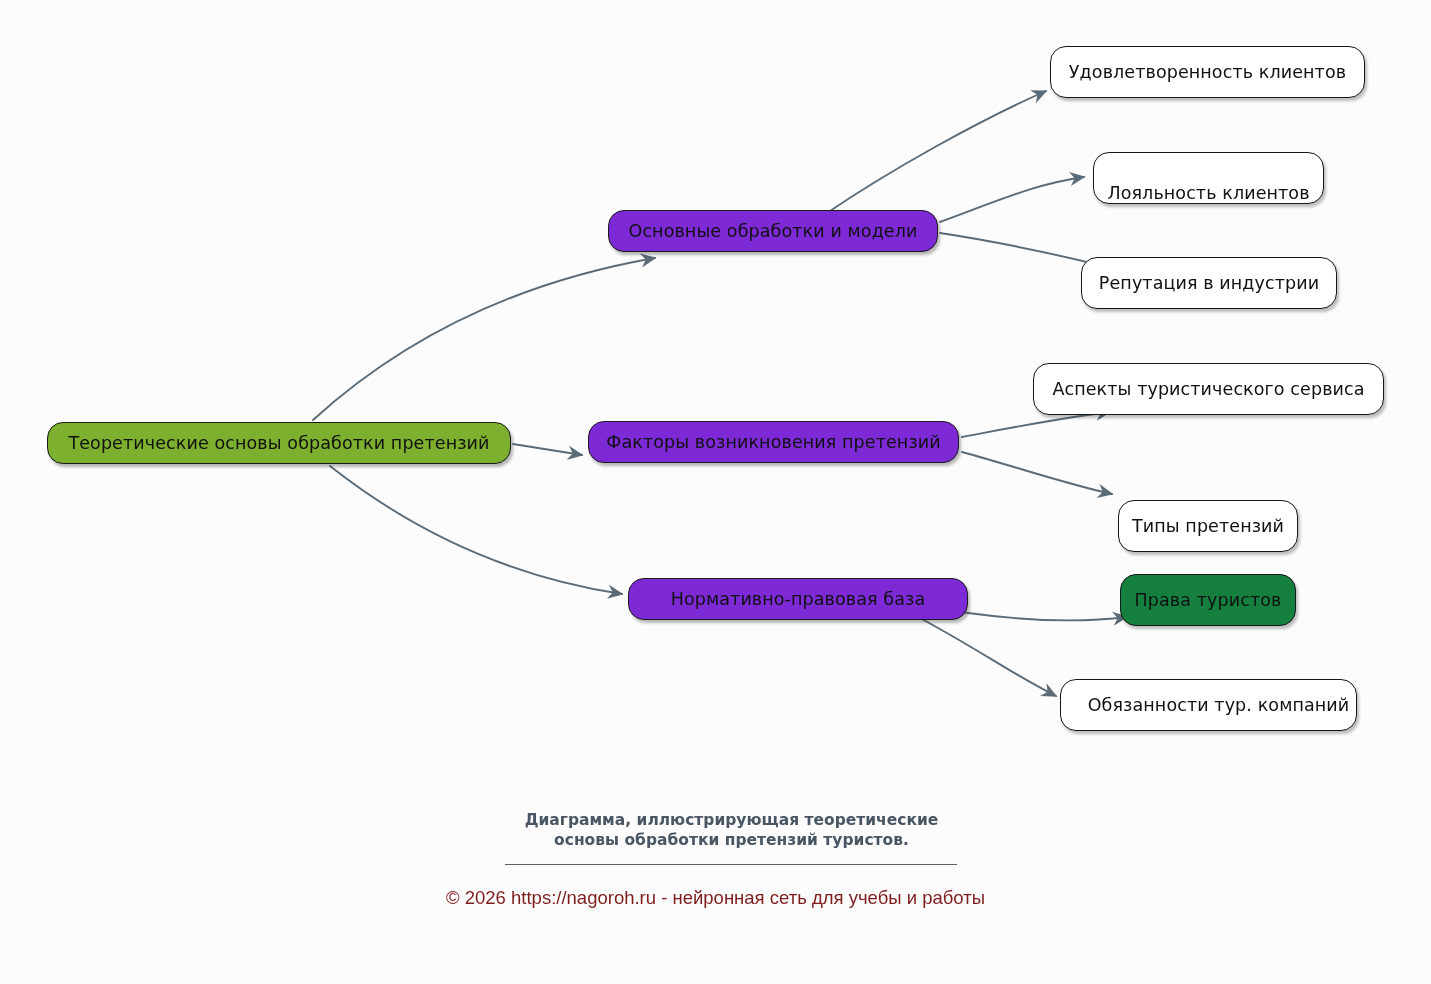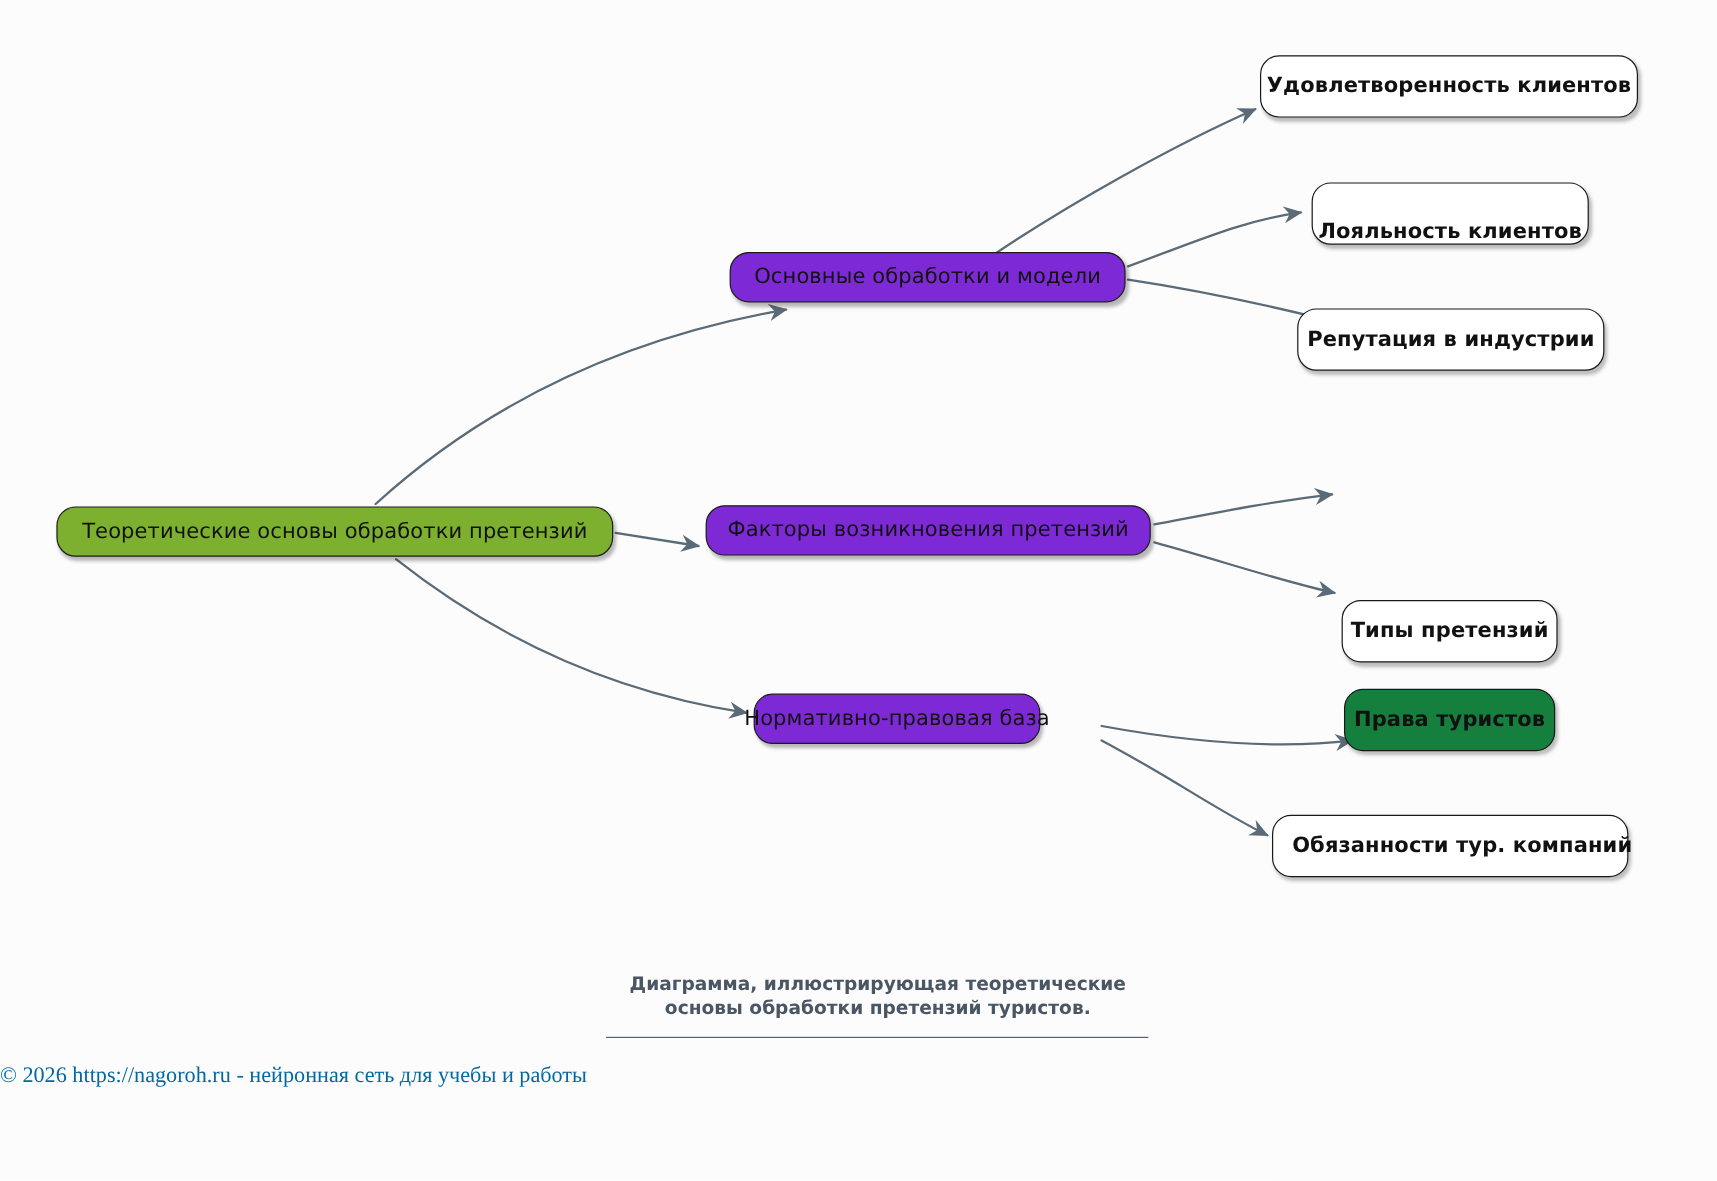--- a/index.html
+++ b/index.html
@@ -45,21 +45,20 @@
   }
   .node.branch {
     background: #7d2ad6;
     border: 1.6px solid #1c1c1c;
     box-shadow: 2px 3px 3px rgba(40,40,40,0.33);
   }
   .node.leaf {
     background: #ffffff;
     border: 1.7px solid #15191c;
     box-shadow: 2px 3px 3px rgba(40,40,40,0.30);
-    font-weight: bold;
   }
   .caption {
     position: absolute;
     left: 0;
     right: 0;
     top: 810px;
     text-align: center;
     font-family: "DejaVu Sans", sans-serif;
     font-size: 15.5px;
     font-weight: bold;
@@ -76,24 +75,24 @@
     width: 452px;
     height: 0;
     border-top: 1.4px solid #59636e;
     z-index: 2;
   }
   .footer {
     position: absolute;
     left: 0;
     right: 0;
     top: 887px;
-    text-align: left;
-    font-family: Liberation Serif, serif;
+    text-align: center;
+    font-family: Liberation Sans, sans-serif;
     font-size: 18.5px;
-    color: #0369a1;
+    color: #7f1d1d;
     z-index: 2;
   }
 </style>
 </head>
 <body>
 
 <div id="canvas" style="background: rgb(252, 252, 253);">
 
   <svg id="edges" viewBox="0 0 1431 984" xmlns="http://www.w3.org/2000/svg">
     <defs>
@@ -128,25 +127,28 @@
   <div class="node leaf" style="left: 1093px; top: 152px; width: 231px; height: 52px; background: rgb(255, 255, 255); align-items: flex-end;">
     <span>Лояльность клиентов</span>
   </div>
   <div class="node branch" style="left: 588px; top: 421px; width: 371px; height: 42px; background: rgb(125, 42, 214);">
     <span>Факторы возникновения претензий</span>
   </div>
 
   <div class="node leaf" style="left: 1081px; top: 257px; width: 256px; height: 52px; background: rgb(255, 255, 255);">
     <span>Репутация в индустрии</span>
   </div>
+  <div class="node leaf" style="left: 1033px; top: 363px; width: 351px; height: 52px; background: rgb(255, 255, 255);">
+    <span>Аспекты туристического сервиса</span>
+  </div>
   <div class="node leaf" style="left: 1118px; top: 468px; width: 180px; height: 52px; background: rgb(255, 255, 255); margin-top: 32px;">
     <span>Типы претензий</span>
   </div>
 
-  <div class="node branch" style="left: 628px; top: 578px; width: 239px; height: 42px; background: rgb(125, 42, 214);">
+  <div class="node branch" style="left: 628px; top: 578px; width: 340px; height: 42px; background: rgb(125, 42, 214);">
     <span>Нормативно-правовая база</span>
   </div>
   <div class="node leaf" style="left: 1120px; top: 574px; width: 176px; height: 52px; background: #15803d;">
     <span>Права туристов</span>
   </div>
   <div class="node leaf" style="left: 1060px; top: 679px; width: 297px; height: 52px; background: rgb(255, 255, 255); padding-left: 20px;">
     <span>Обязанности тур. компаний</span>
   </div>
 
   <div class="caption">

